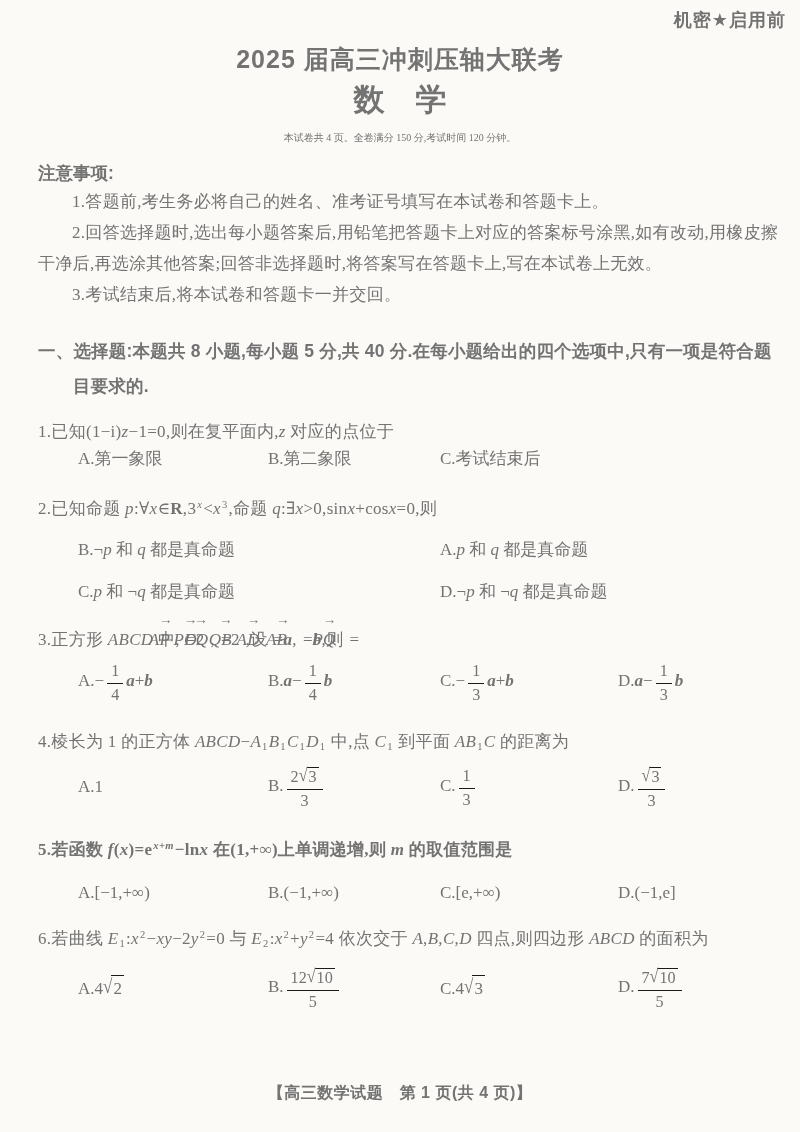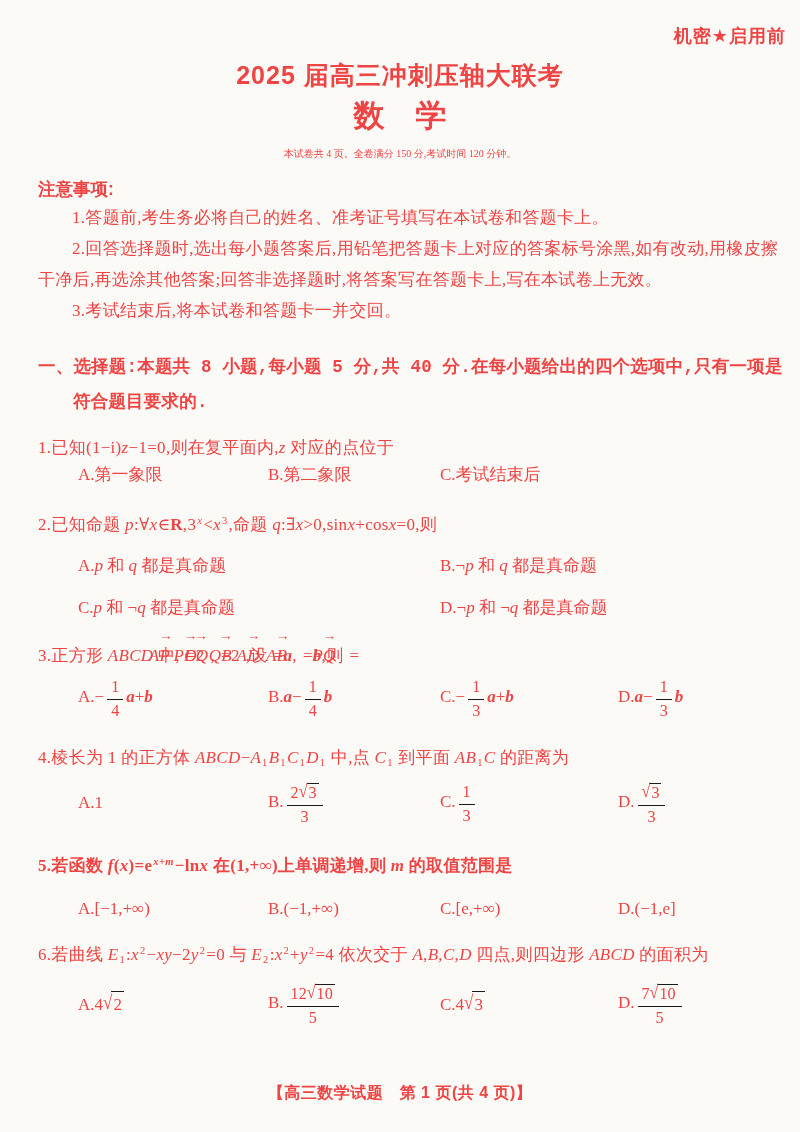--- a/index.html
+++ b/index.html
@@ -1,27 +1,27 @@
 <!DOCTYPE html>
 <html><head>
 <meta charset="utf-8">
 <style>
   html,body{margin:0;padding:0;}
   body{width:800px;height:1132px;background:#e8e8e6;}
-  .page{position:relative;width:800px;height:1132px;overflow:hidden;background:#fbfaf7;color:#ef4444;
-        font-family:"Liberation Serif","DejaVu Serif",serif;font-size:17px;box-sizing:border-box;padding-top:24px;}
+  .page{position:relative;width:800px;height:1132px;overflow:hidden;background:#fbfaf7;color:#737373;
+        font-family:"Liberation Serif","DejaVu Serif",serif;font-size:17px;box-sizing:border-box;padding-top:8px;}
   .classification{text-align:right;padding-right:14px;font-size:18px;letter-spacing:1px;}
   .classification,.title,.subject,.footer,.notice-heading,.section-heading{font-family:"Liberation Sans","DejaVu Sans",sans-serif;font-weight:700;}
   .title{text-align:center;font-size:25px;margin:12px 0 0;line-height:30px;letter-spacing:1px;}
   .subject{text-align:center;font-size:31px;margin:8px 0 0;line-height:36px;}
   .exam-info{text-align:center;font-size:10px;margin:10px 0 0;line-height:20px;}
   .content{padding:0 14px 0 38px;}
   .notice-heading{font-size:17.5px;margin:12px 0 0;line-height:26px;}
   .notice-item{margin:0;line-height:31px;text-indent:2em;letter-spacing:0.3px;}
-  .section-heading{font-size:17.5px;line-height:35px;margin:24px 0 0;padding-left:2em;text-indent:-2em;letter-spacing:0.2px;font-family:Liberation Mono, monospace;}
+  .section-heading{font-size:17.5px;line-height:35px;margin:24px 0 0;padding-left:2em;text-indent:-2em;letter-spacing:0.2px;}
   .questions{margin-top:4px;}
   .stem{margin:0;line-height:31px;padding-left:2em;text-indent:-2em;letter-spacing:0.3px;}
   .options{display:grid;align-items:center;padding-left:40px;}
   .cols4{grid-template-columns:190px 172px 178px 1fr;}
   .cols2{grid-template-columns:362px 1fr;row-gap:18px;}
   .option{white-space:nowrap;line-height:24px;}
   
   .q1 .stem{margin-top:12px;} .q1 .options{}
   .q2 .stem{margin-top:22px;} .q2 .options{margin-top:12px;}
   .q3 .stem{margin-top:20px;} .q3 .options{margin-top:6px;}
@@ -67,22 +67,22 @@
           <p class="stem">1.已知(1−i)<span class="mi">z</span>−1=0,则在复平面内,<span class="mi">z</span> 对应的点位于</p>
           <div class="options cols4">
             <span class="option"><span class="opt-label">A.</span><span class="opt-content">第一象限</span></span>
             <span class="option"><span class="opt-label">B.</span><span class="opt-content">第二象限</span></span>
             <span class="option"><span class="opt-label">C.</span><span class="opt-content">考试结束后</span></span>
           </div>
         </div>
         <div class="question q2">
           <p class="stem">2.已知命题 <span class="mi">p</span>:∀<span class="mi">x</span>∈<span class="mb">R</span>,3<span class="msup"><span class="mi">x</span></span>&lt;<span class="mi">x</span><span class="msup">3</span>,命题 <span class="mi">q</span>:∃<span class="mi">x</span>&gt;0,sin<span class="mi">x</span>+cos<span class="mi">x</span>=0,则</p>
           <div class="options cols2">
+            <span class="option"><span class="opt-label">B.</span><span class="opt-content">¬<span class="mi">p</span> 和 <span class="mi">q</span> 都是真命题</span></span>
             <span class="option"><span class="opt-label">A.</span><span class="opt-content"><span class="mi">p</span> 和 <span class="mi">q</span> 都是真命题</span></span>
-            <span class="option"><span class="opt-label">B.</span><span class="opt-content">¬<span class="mi">p</span> 和 <span class="mi">q</span> 都是真命题</span></span>
             <span class="option"><span class="opt-label">C.</span><span class="opt-content"><span class="mi">p</span> 和 ¬<span class="mi">q</span> 都是真命题</span></span>
             <span class="option"><span class="opt-label">D.</span><span class="opt-content">¬<span class="mi">p</span> 和 ¬<span class="mi">q</span> 都是真命题</span></span>
           </div>
         </div>
         <div class="question q3">
           <p class="stem">3.正方形 <span class="mi">ABCD</span> 中,<span class="mvec"><span class="mvec-arrow">→</span><span class="mvec-base">AP</span></span>=2<span class="mvec"><span class="mvec-arrow">→</span><span class="mvec-base">PD</span></span>,<span class="mvec"><span class="mvec-arrow">→</span><span class="mvec-base">CQ</span></span>=2<span class="mvec"><span class="mvec-arrow">→</span><span class="mvec-base">QB</span></span>,设<span class="mvec"><span class="mvec-arrow">→</span><span class="mvec-base">AD</span></span>=<span class="mbi">a</span>,<span class="mvec"><span class="mvec-arrow">→</span><span class="mvec-base">AB</span></span>=<span class="mbi">b</span>,则<span class="mvec"><span class="mvec-arrow">→</span><span class="mvec-base">PQ</span></span>=</p>
           <div class="options cols4">
             <span class="option"><span class="opt-label">A.</span><span class="opt-content">−<span class="mfrac"><span class="num">1</span><span class="den">4</span></span><span class="mbi">a</span>+<span class="mbi">b</span></span></span>
             <span class="option"><span class="opt-label">B.</span><span class="opt-content"><span class="mbi">a</span>−<span class="mfrac"><span class="num">1</span><span class="den">4</span></span><span class="mbi">b</span></span></span>
             <span class="option"><span class="opt-label">C.</span><span class="opt-content">−<span class="mfrac"><span class="num">1</span><span class="den">3</span></span><span class="mbi">a</span>+<span class="mbi">b</span></span></span>

